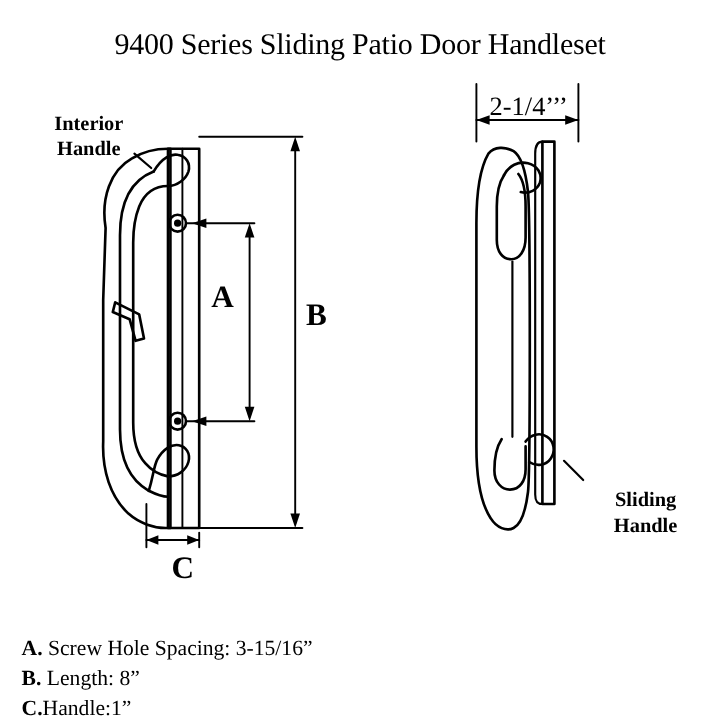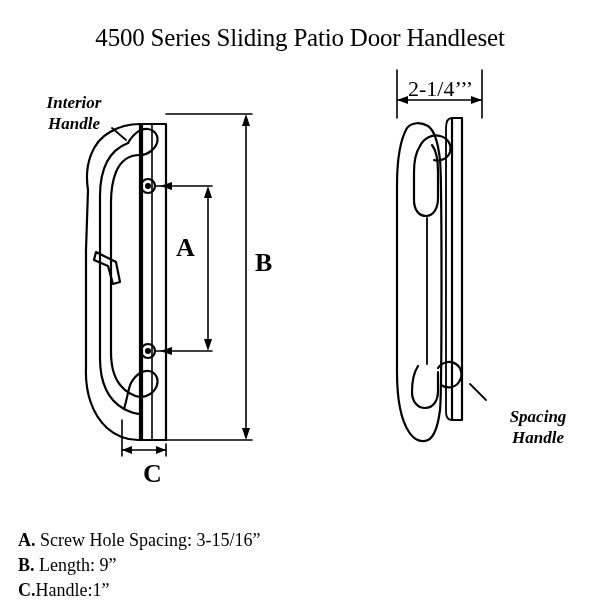--- a/index.html
+++ b/index.html
@@ -36,21 +36,20 @@
     letter-spacing: -0.2px;
   }
 
   .lbl {
     position: absolute;
     font-family: "Liberation Serif", serif;
     font-weight: bold;
     font-size: 17px;
     line-height: 21px;
     white-space: nowrap;
-    font-style: italic;
   }
 
   .lbl.interior {
     left: 26px;
     top: 92px;
     text-align: center;
     width: 96px;
   }
 
   .lbl.exterior {
@@ -88,21 +87,21 @@
     font-family: "Liberation Serif", serif;
     font-size: 18px;
     line-height: 25px;
   }
   .legend div { white-space: nowrap; }
   .legend b { font-weight: bold; }
 </style>
 </head>
 <body>
 
-<div class="title">4500 Series Sliding Patio Door Handleset</div>
+<div class="title">9400 Series Sliding Patio Door Handleset</div>
 
 <svg class="canvas" viewBox="0 0 600 600" xmlns="http://www.w3.org/2000/svg">
 
   <g fill="none" stroke="#000000" stroke-width="2.2" stroke-linejoin="round" stroke-linecap="round">
 
     <g>
 
       <path d="M 88 190
                C 84 165, 92 142, 110 132
                C 120 126, 132 124, 140 124
@@ -224,27 +223,27 @@
 
   </g>
 </svg>
 
 <div class="lbl interior">
   <div>Interior</div>
   <div>Handle</div>
 </div>
 
 <div class="lbl exterior">
-  <div>Spacing</div>
+  <div>Sliding</div>
   <div>Handle</div>
 </div>
 
 <div class="dim-letter dim-a">A</div>
 <div class="dim-letter dim-b">B</div>
 <div class="dim-letter dim-c">C</div>
 
 <div class="dim-top">2-1/4’’’</div>
 
 <div class="legend">
   <div><b>A.</b><span> Screw Hole Spacing: 3-15/16”</span></div>
-  <div><b>B.</b><span> Length: 9”</span></div>
+  <div><b>B.</b><span> Length: 8”</span></div>
   <div><b>C.</b><span>Handle:1”</span></div>
 </div>
 
 </body></html>

